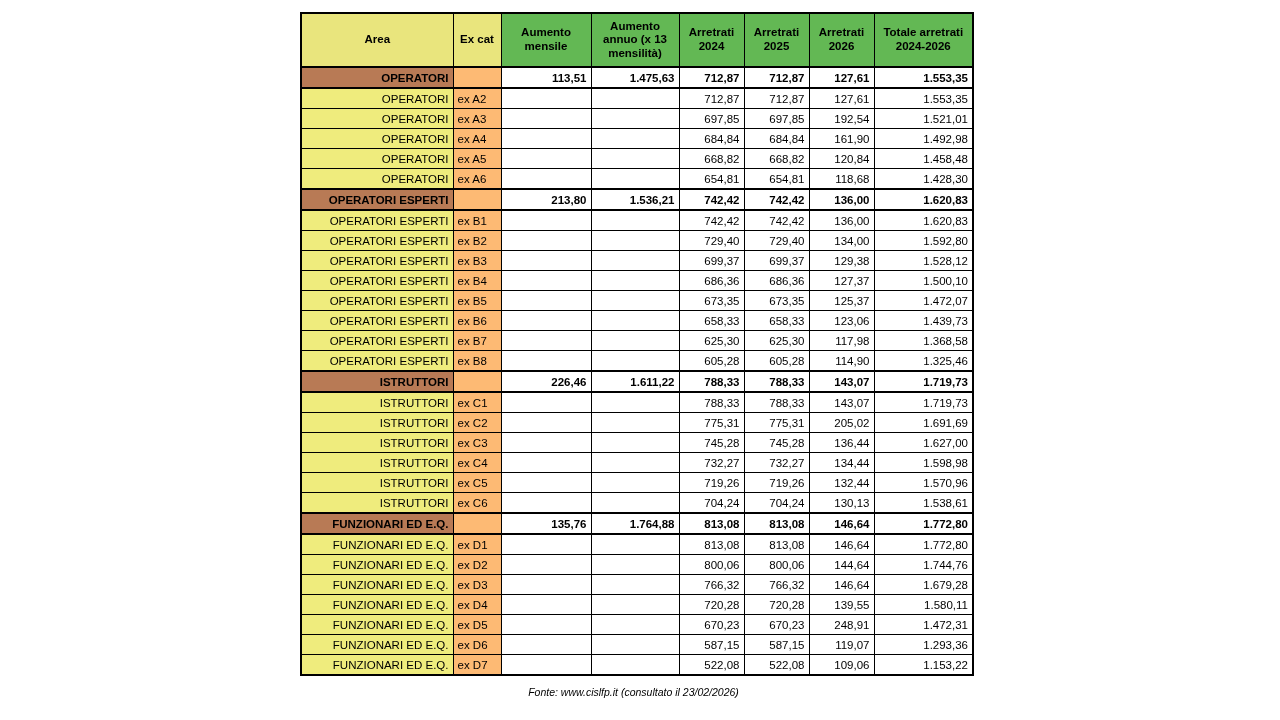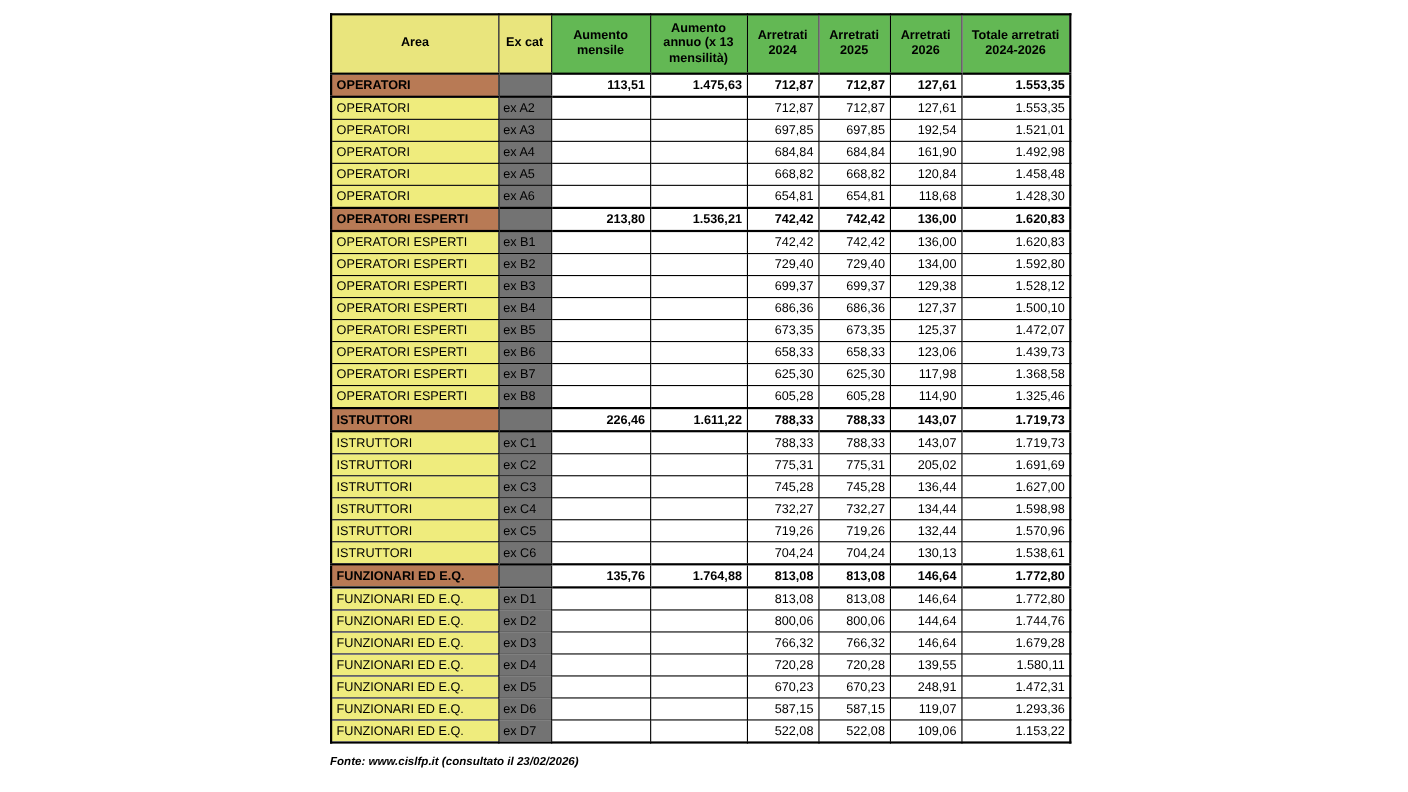--- a/index.html
+++ b/index.html
@@ -43,25 +43,25 @@
     white-space:normal;
     line-height:1.18;
     padding:2px 3px;
     height:48px;
     border-bottom:2px solid var(--border);
   }
   th.yellow{background:var(--yellow-header);margin-left:35px;}
   th.green{background:var(--green);}
   td.area{
     background:var(--yellow-row);
-    text-align:left;
+    text-align:right;
     white-space:nowrap;
   }
   td.excat{
-    background:#737373;
+    background:#fdba74;
     text-align:left;
     white-space:nowrap;
   }
   td.num{
     background:#fff;
     text-align:right;
     white-space:nowrap;
   }
   tr.group td{
     border-top:2px solid var(--border);
@@ -70,24 +70,24 @@
   }
   tr.group td.area{
     background:var(--brown);
     font-weight:bold;
   }
   .source-note{
     position:absolute;
     left:300px;
     top:686px;
     width:667px;
-    text-align:left;
+    text-align:center;
     font-size:10.5px;
     font-style:italic;
-    font-weight:bold;
+    font-weight:normal;
   }
 </style>
 </head>
 <body>
 
 <div class="table-wrap">
   <table>
     <colgroup>
       <col style="width:152px">
       <col style="width:48px">

